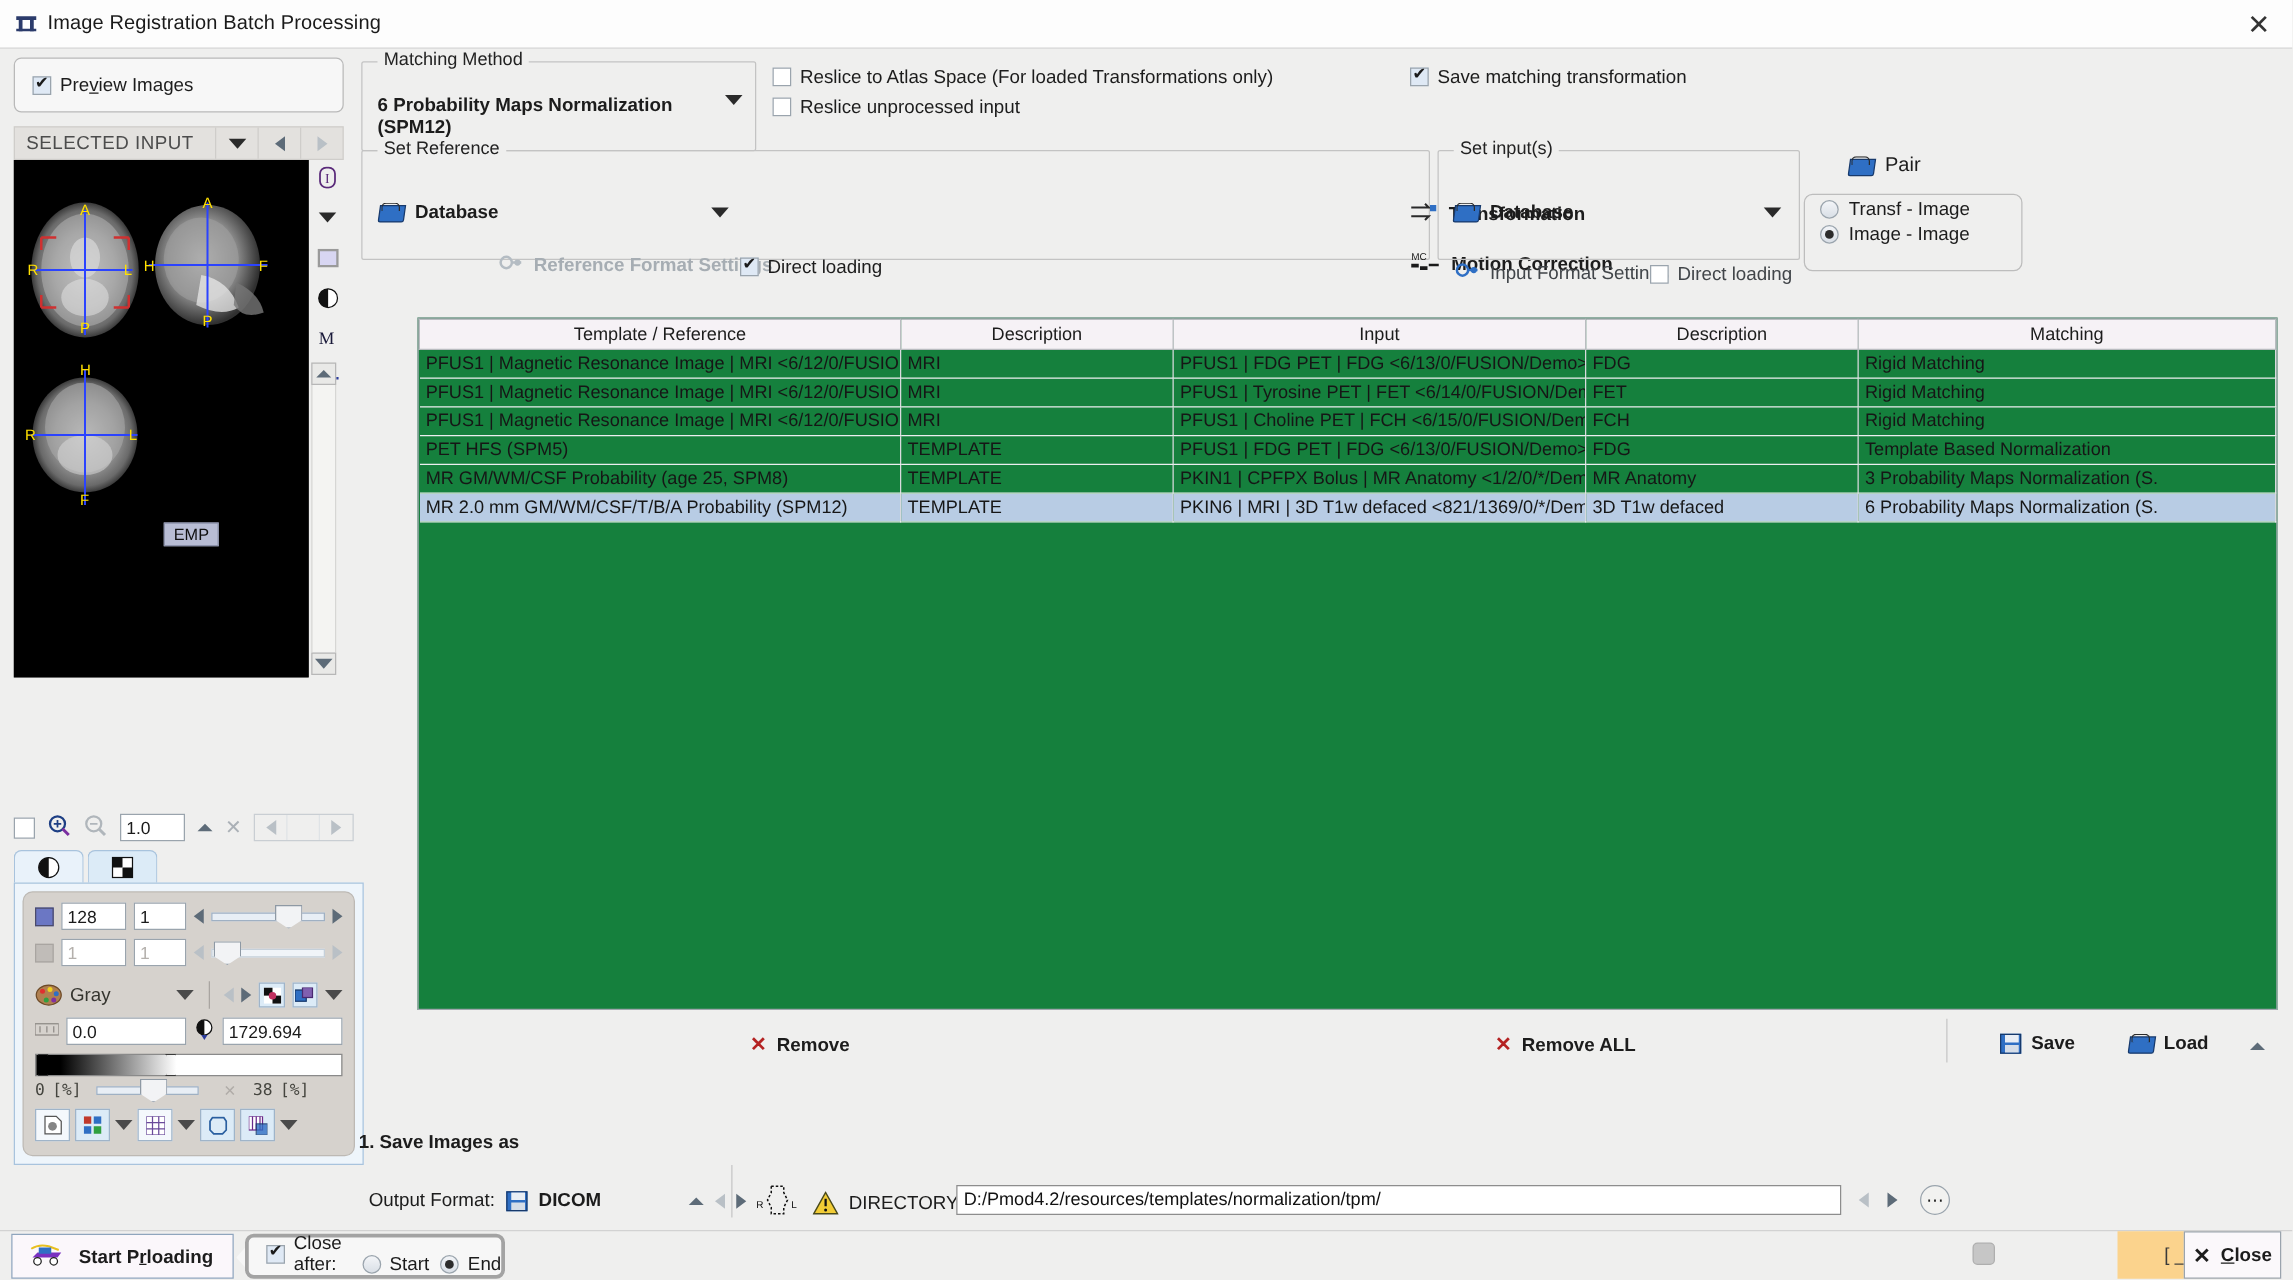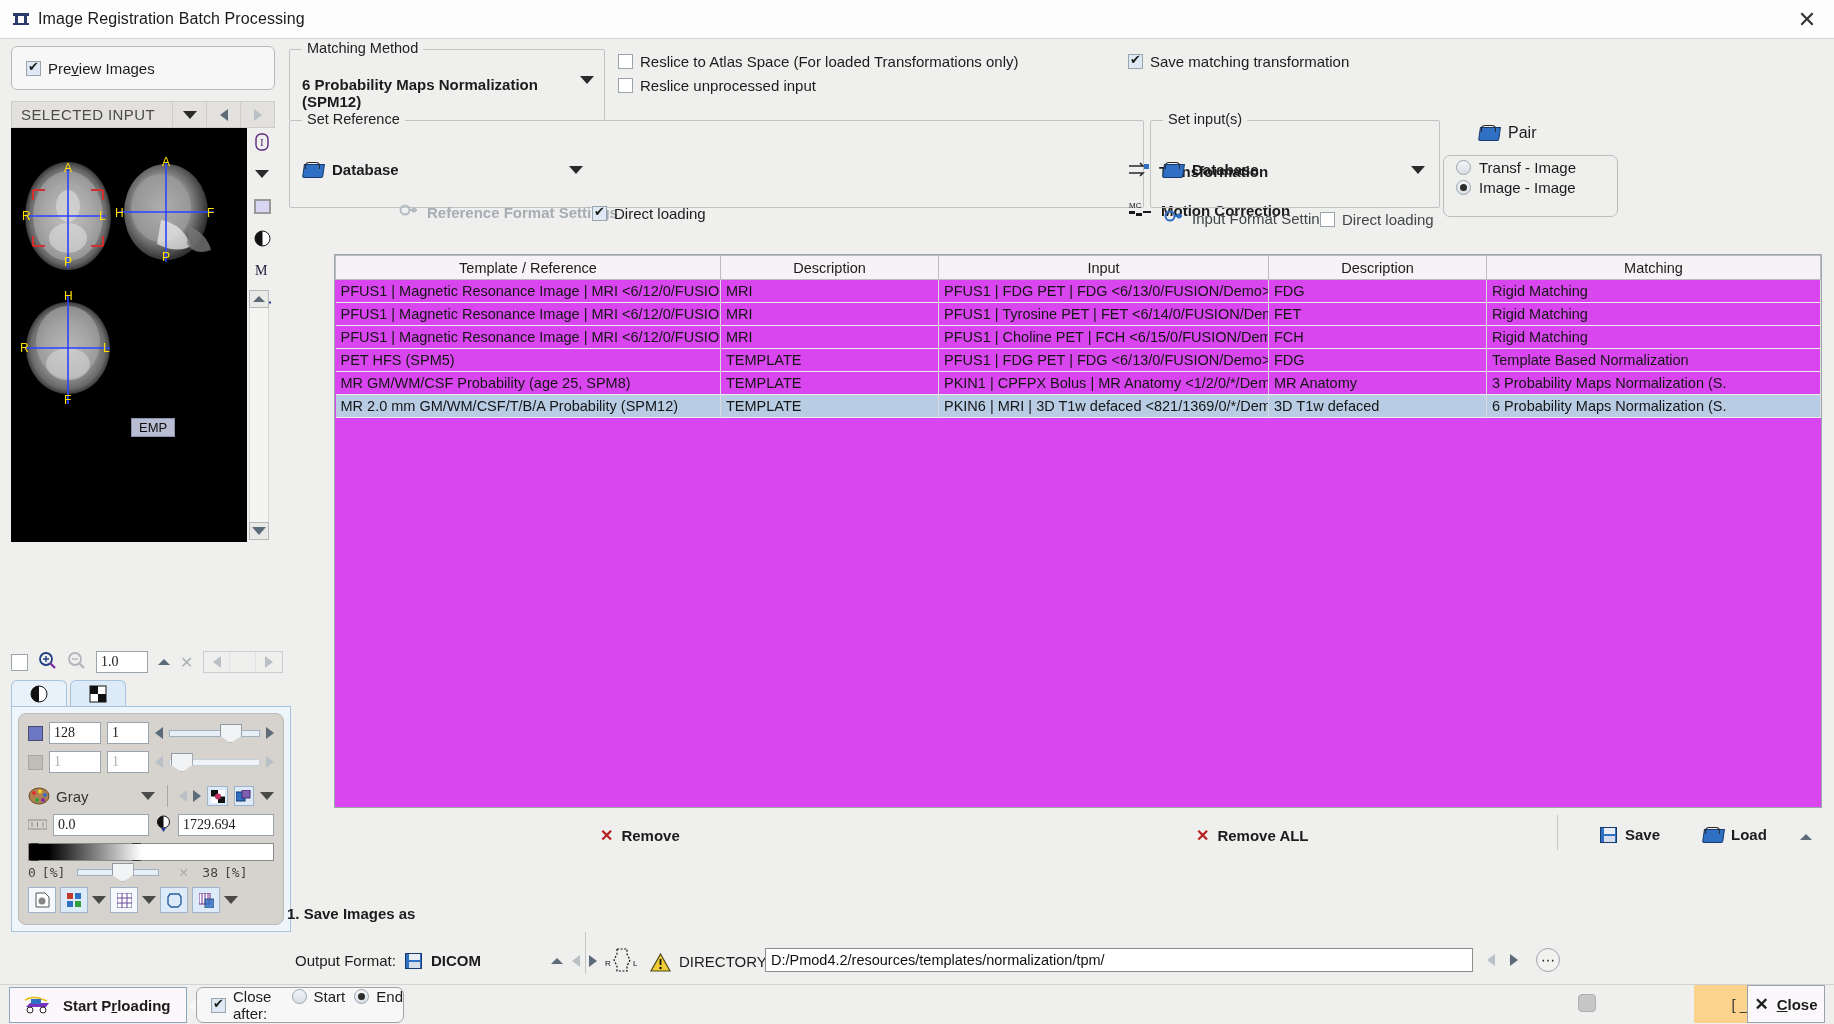--- a/index.html
+++ b/index.html
@@ -116,21 +116,21 @@
   .vscroll { position:absolute; left:249px; top:290px; width:20px; height:252px; }
   .vscroll .btn { width:20px;height:18px;background:#e9e9e7;border:1px solid #b7b7b7;
                   display:flex;align-items:center;justify-content:center; }
   .vscroll .track { width:20px;height:214px;background:#f4f4f2;border:1px solid #d6d6d4;border-top:none;border-bottom:none;}
 
   
   .zoomrow { position:absolute; left:11px; top:648px; width:280px; height:28px;
              display:flex; align-items:center; gap:10px; }
   .sqbox { width:17px;height:17px;border:1px solid #9aa4ad;background:#fff; }
   .numin { border:1px solid #9aa4ad; background:#fff; height:22px; padding:0 4px;
-           font-size:14px; font-family:Liberation Serif, serif; color:#1a1a1a; }
+           font-size:14px; font-family:Liberation Sans, sans-serif; color:#1a1a1a; }
   .magn { font-size:15px; color:#1e3f84; }
   .magn.dim { color:#a9b0b6; }
   .navgrp { display:flex; border:1px solid #c9ced3; height:22px; }
   .navgrp div { width:26px; display:flex; align-items:center; justify-content:center;
                 border-right:1px solid #dfe3e6; }
   .navgrp div:last-child { border-right:none; }
 
   
   .tabs { position:absolute; left:11px; top:680px; width:280px; height:27px; display:flex; }
   .tab { width:56px; height:27px; border:1px solid #a8c3dd; border-bottom:none;
@@ -192,21 +192,21 @@
   .pairbox { position:absolute; left:1443px; top:155px; width:175px; height:62px;
              border:1px solid #bdbdbd; border-radius:7px; background:#efefee; }
   .pairbox .r { display:flex; align-items:center; gap:8px; padding:3px 0 0 12px; font-size:15px; }
   .pairnotch { position:absolute; left:1512px; top:148px; width:22px; height:9px;
                background:#efefee; border-left:1px solid #bdbdbd; border-right:1px solid #bdbdbd;
                clip-path: polygon(50% 0, 100% 100%, 0 100%); }
 
   
   .tablewrap {
     position:absolute; left:334px; top:254px; width:1488px; height:554px;
-    border:1px solid #9fa6ad; background:#d946ef;
+    border:1px solid #9fa6ad; background:#15803d;
   }
   table.grid { border-collapse:collapse; width:100%; table-layout:fixed; }
   table.grid th {
     background:#f6f2f6; border:1px solid #b9bcc0; font-weight:normal;
     font-size:14.5px; height:24px; color:#1c1c1c; padding:0 6px;
   }
   table.grid td {
     border-right:1px solid #d8dadd; border-bottom:1px solid #eceef0;
     height:23px; font-size:14.5px; padding:0 5px; white-space:nowrap;
     overflow:hidden; color:#161616;
@@ -230,22 +230,22 @@
             padding:2px 5px; color:#111; }
   .warn { width:20px;height:18px;position:relative;flex:none; }
 
   
   .bottombar { position:absolute; left:0; top:984px; width:1834px; height:40px;
                background:#efefee; border-top:1px solid #d2d2d2; }
   .startbtn { position:absolute; left:9px; top:987px; width:178px; height:36px;
               background:#fbf7fb; border:1px solid #8fa5bd; display:flex; align-items:center;
               gap:11px; padding-left:12px; font-weight:bold; font-size:15px; }
   .closeafter { position:absolute; left:196px; top:987px; width:208px; height:36px;
-                background:#f7f7f7; border:1px solid #a3a3a3; border-radius:7px;
-                display:flex; align-items:flex-start; gap:9px; padding-left:14px; font-size:15px; }
+                background:#f7f7f7; border:3px solid #a3a3a3; border-radius:7px;
+                display:flex; align-items:flex-end; gap:9px; padding-left:14px; font-size:15px; }
   .ca-notch { position:absolute; left:189px; top:996px; width:9px; height:20px; background:#f7f7f7;
               border-top:1px solid #c2c2c2; border-bottom:1px solid #c2c2c2;
               clip-path: polygon(0 50%, 100% 0, 100% 100%); }
   .progress { position:absolute; left:1694px; top:985px; width:129px; height:38px;
               background:#fbd38d; display:flex; align-items:center; justify-content:center;
               font-size:15px; color:#3a3a3a; }
   .closebtn { position:absolute; left:1747px; top:985px; width:78px; height:38px;
               background:#fbf8fb; border:1px solid #9aa4ad; display:flex; align-items:center;
               justify-content:center; gap:8px; font-weight:bold; font-size:15px; }
   .greydot { position:absolute; left:1578px; top:994px; width:18px; height:18px;

